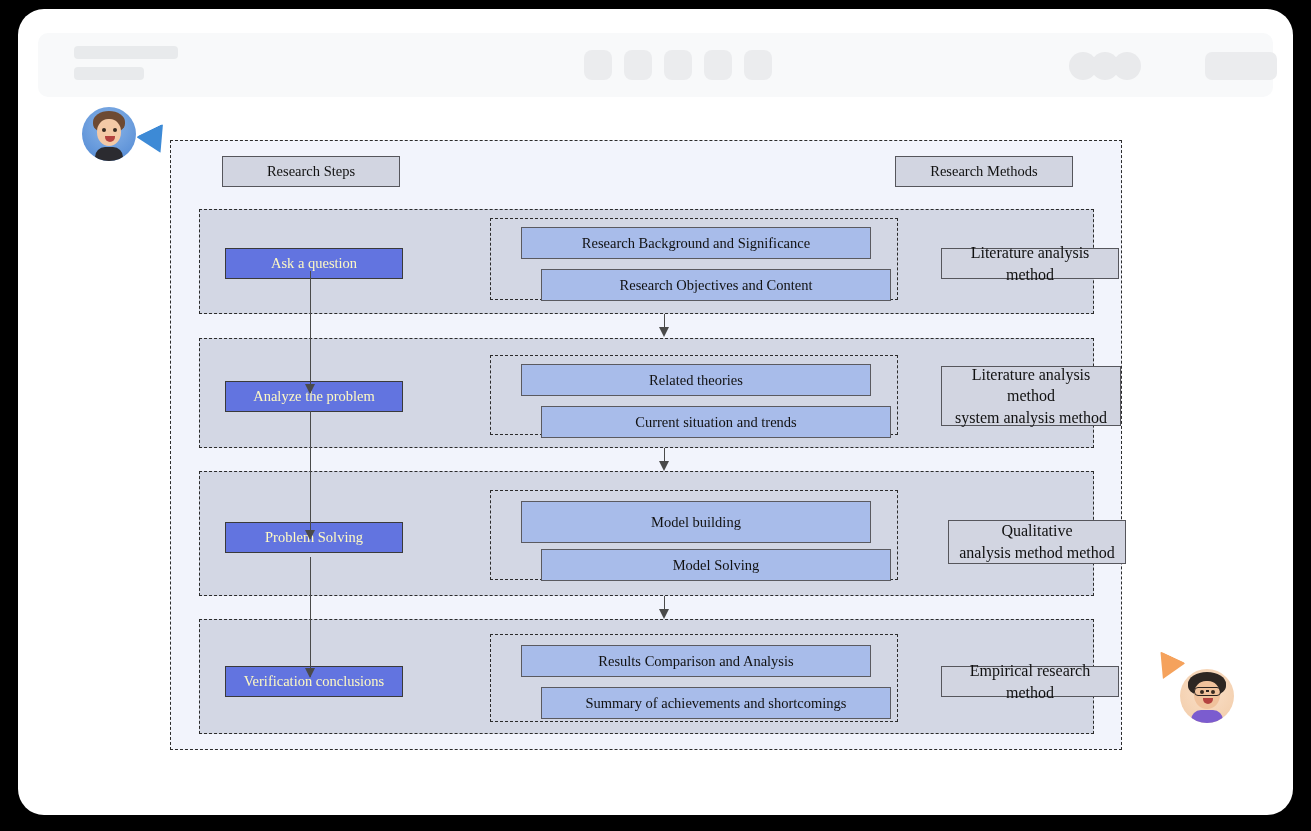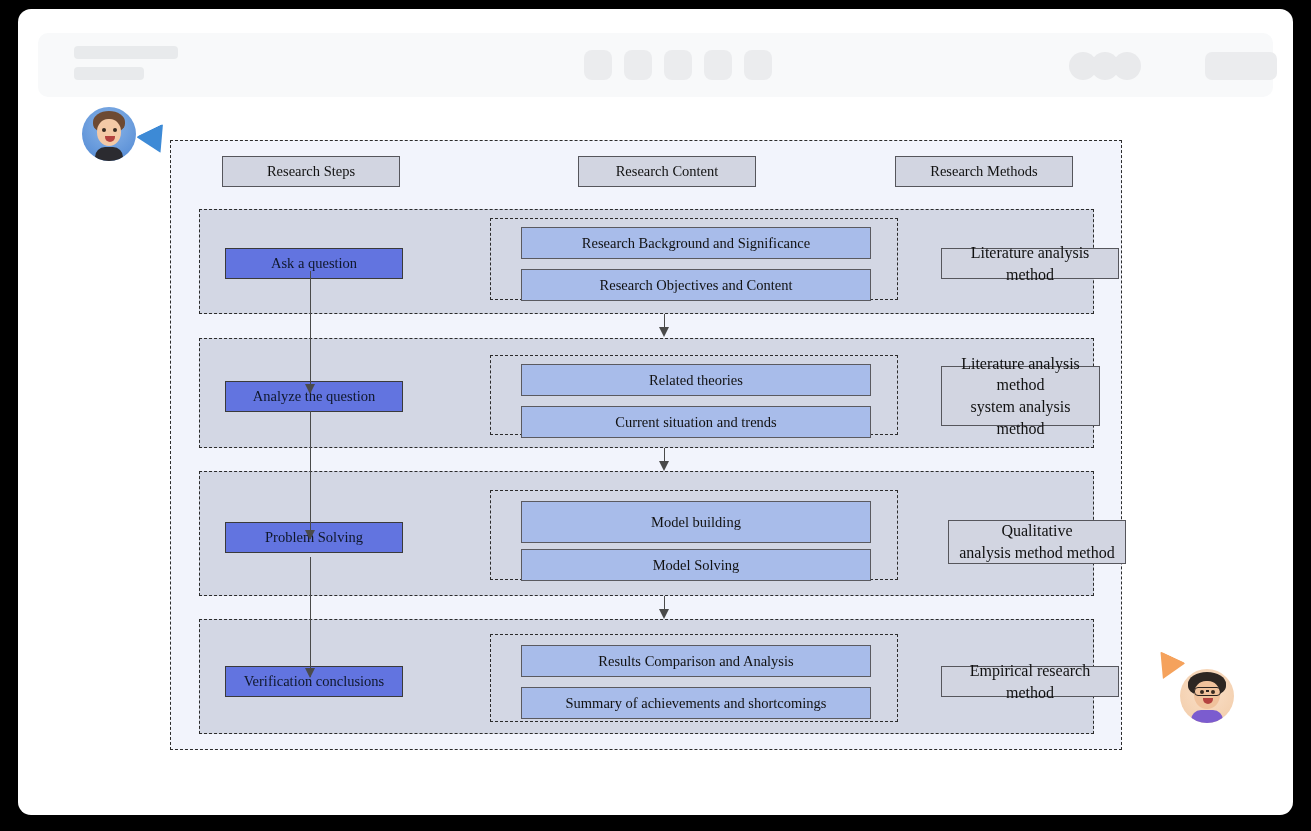--- a/index.html
+++ b/index.html
@@ -13,21 +13,21 @@
   }
 
   
   .app-card {
     position: absolute;
     left: 18px;
     top: 9px;
     width: 1275px;
     height: 806px;
     background: #ffffff;
-    border-radius: 13px;
+    border-radius: 26px;
     overflow: hidden;
   }
 
   
   .toolbar {
     position: absolute;
     left: 20px;
     top: 24px;
     width: 1235px;
     height: 64px;
@@ -186,21 +186,21 @@
   .step-box {
     position: absolute;
     left: 25px;
     width: 178px;
     height: 31px;
     background: #6274e0;
     border: 1.4px solid #3a3a3a;
     display: flex;
     align-items: center;
     justify-content: center;
-    color: #0f172a;
+    color: #fef9c3;
     font-size: 14.5px;
   }
   .sb-1 { top: 38px; }
   .sb-2 { top: 42px; }
   .sb-3 { top: 50px; }
   .sb-4 { top: 46px; }
 
   .content-wrap {
     position: absolute;
     left: 290px;
@@ -219,21 +219,21 @@
     background: #a8bcea;
     border: 1.5px solid #5a5a60;
     display: flex;
     align-items: center;
     justify-content: center;
     font-size: 14.5px;
     color: #111;
     text-align: center;
   }
   .cb-a { top: 10px; height: 32px; }
-  .cb-b { top: 52px; height: 32px; }
+  .cb-b { top: 52px; height: 32px; margin-left: 20px; }
   .cw-3 .cb-a { top: 10px; height: 42px; }
   .cw-3 .cb-b { top: 58px; height: 32px; }
   .cw-4 .cb-a { top: 10px; height: 32px; }
   .cw-4 .cb-b { top: 52px; height: 32px; }
   .cw-1 .cb-a { top: 8px; }
   .cw-1 .cb-b { top: 50px; }
   .cw-2 .cb-a { top: 8px; }
   .cw-2 .cb-b { top: 50px; }
 
   .method-box {
@@ -245,21 +245,21 @@
     align-items: center;
     justify-content: center;
     font-size: 16px;
     color: #111;
     text-align: center;
     line-height: 1.35;
     padding: 4px 6px;
     white-space: pre-line;
   }
   .mb-1 { top: 38px; width: 178px; height: 31px; }
-  .mb-2 { top: 27px; width: 159px; height: 60px; text-align: center; }
+  .mb-2 { top: 27px; width: 180px; height: 60px; text-align: center; }
   .mb-3 { top: 48px; width: 178px; height: 44px; margin-left: 7px; }
   .mb-4 { top: 46px; width: 178px; height: 31px; }
 
   
   .arrow-line {
     position: absolute;
     background: #4a4a4a;
     width: 1.3px;
   }
   .arrow-head {
@@ -320,35 +320,34 @@
       <div class="mouth"></div>
       <div class="body-a"></div>
     </div>
     <div class="cursor-tri cursor-blue"></div>
   </div>
 
   <div class="diagram">
 
     <div class="col-headers">
       <div class="col-head ch-steps">Research Steps</div>
-      <div class="col-head ch-content">Research Content</div>
       <div class="col-head ch-methods">Research Methods</div>
     </div>
 
     <div class="stage stage-1">
       <div class="step-box sb-1">Ask a question</div>
       <div class="content-wrap cw-1">
         <div class="content-box cb-a">Research Background and Significance</div>
         <div class="content-box cb-b">Research Objectives and Content</div>
       </div>
       <div class="method-box mb-1">Literature analysis method</div>
     </div>
 
     <div class="stage stage-2">
-      <div class="step-box sb-2">Analyze the question</div>
+      <div class="step-box sb-2">Analyze the problem</div>
       <div class="content-wrap cw-2">
         <div class="content-box cb-b">Current situation and trends</div>
         <div class="content-box cb-a">Related theories</div>
       </div>
       <div class="method-box mb-2">Literature analysis
 method
 system analysis method</div>
     </div>
 
     <div class="stage stage-3">

